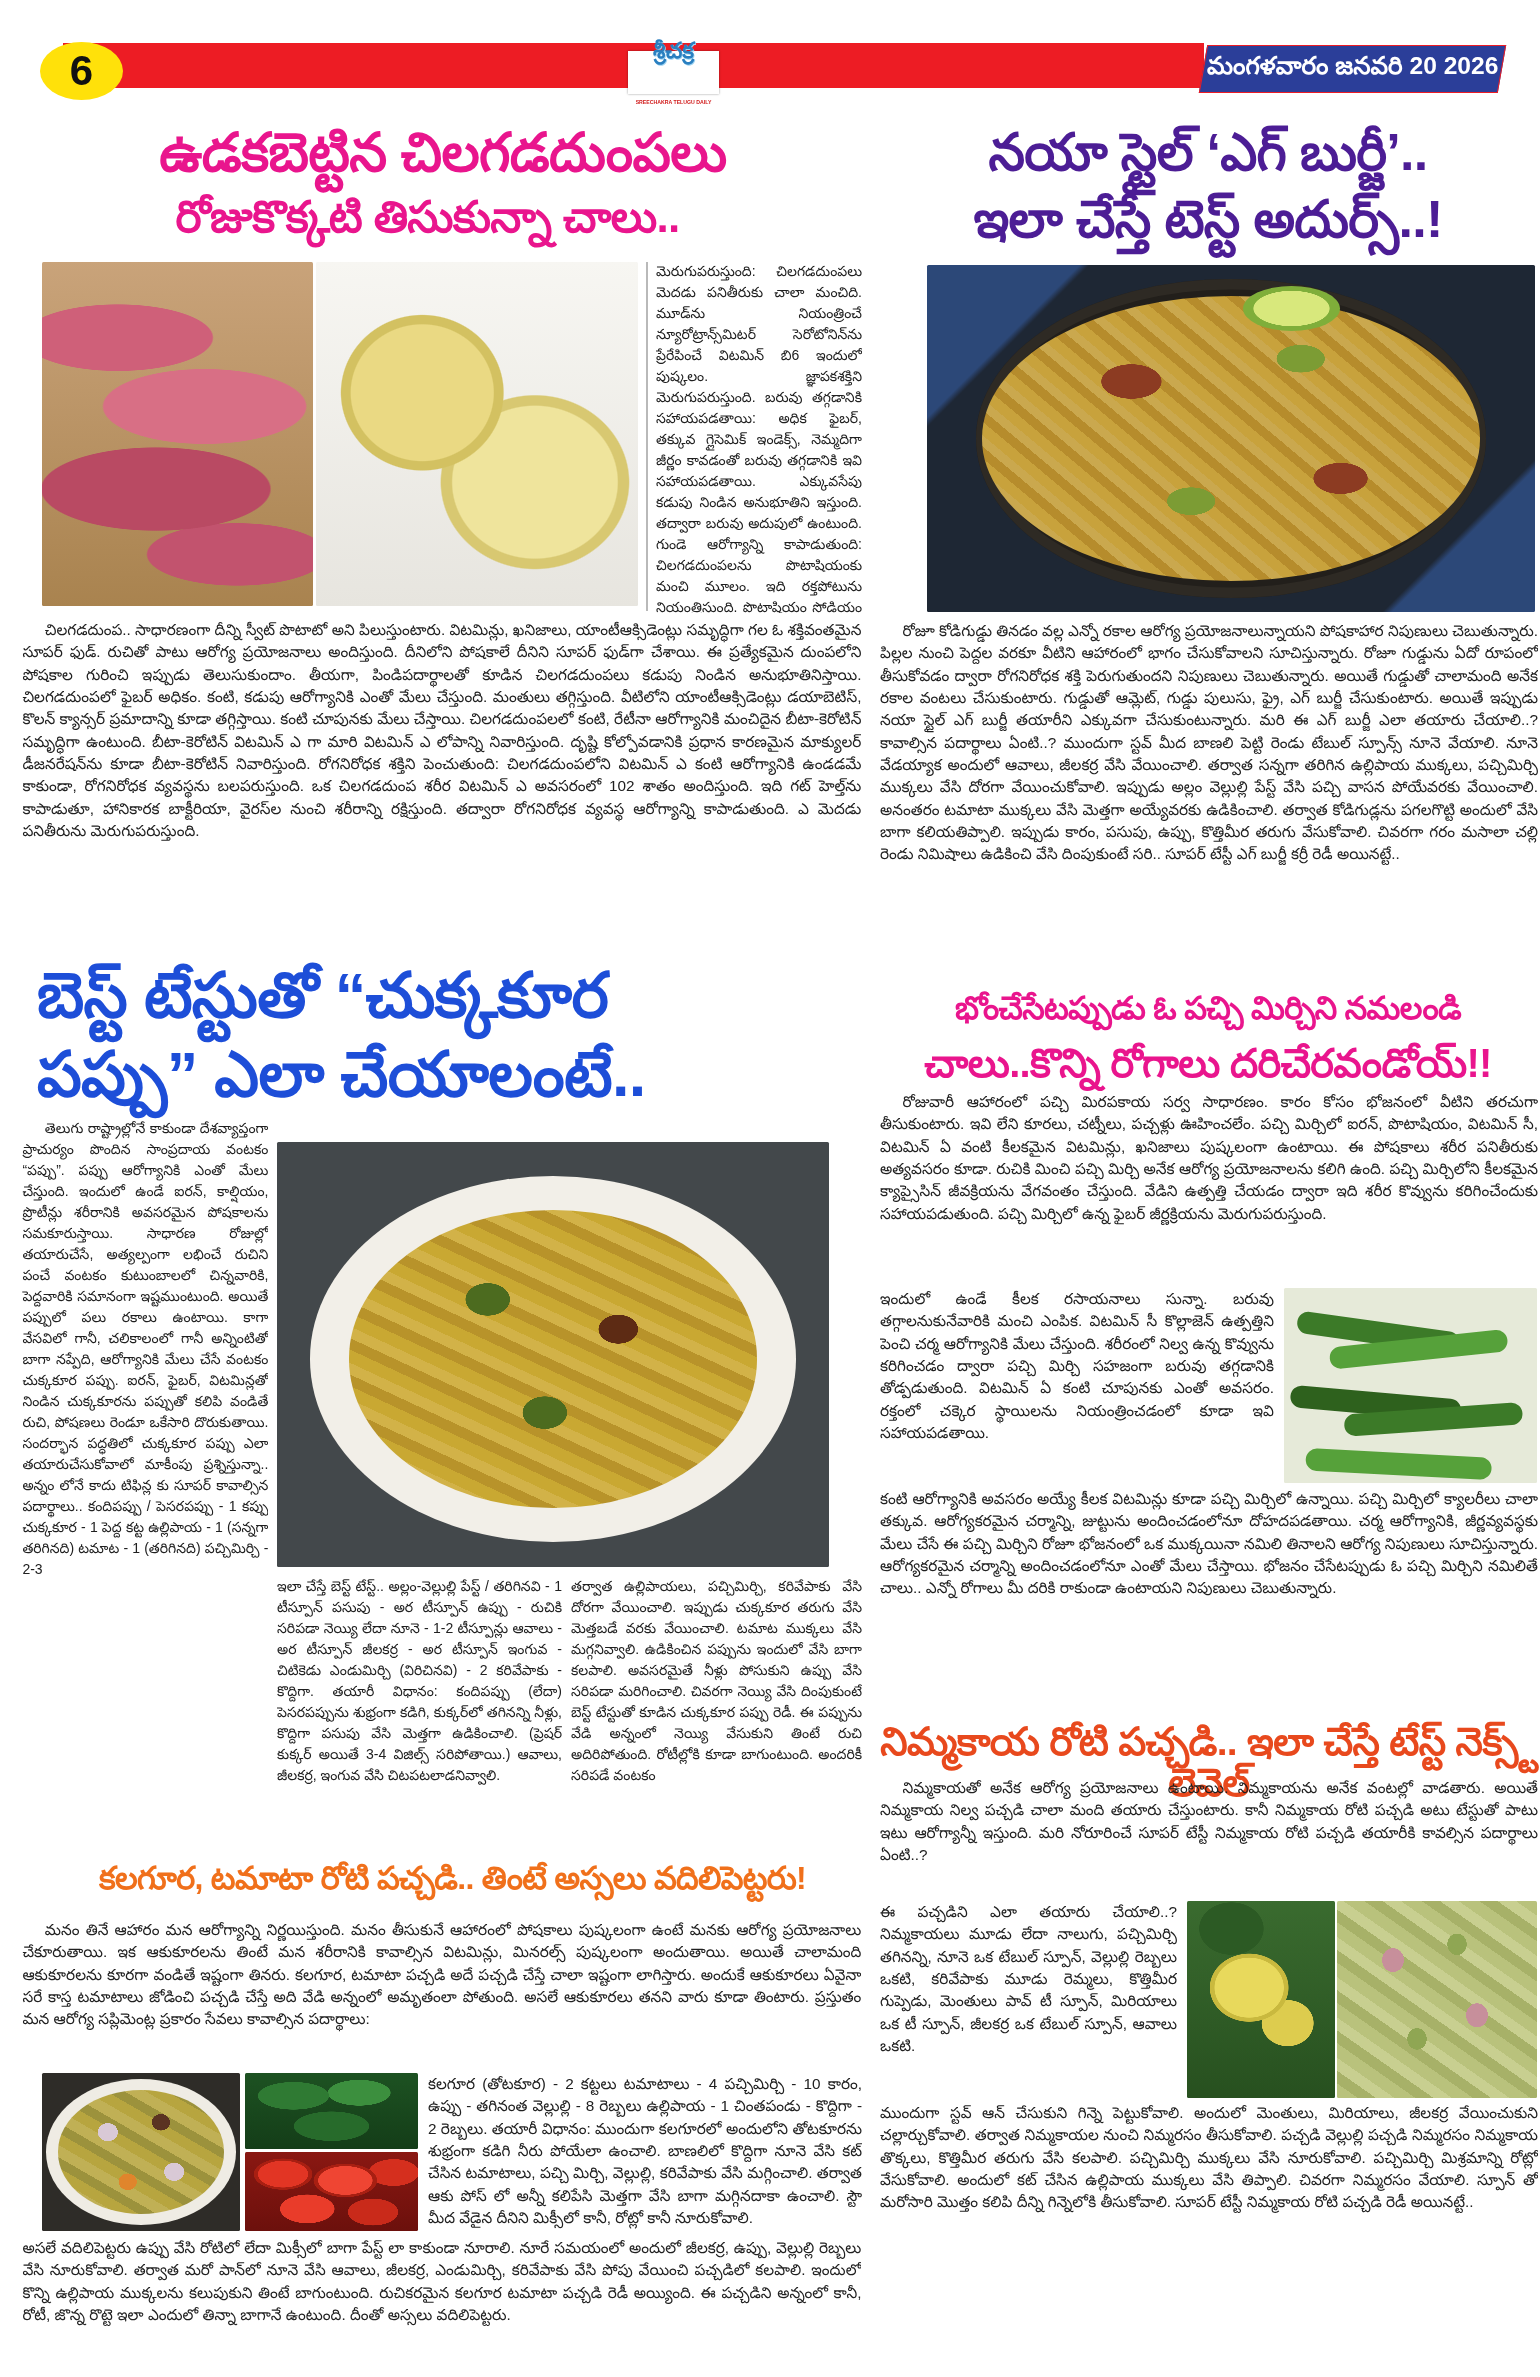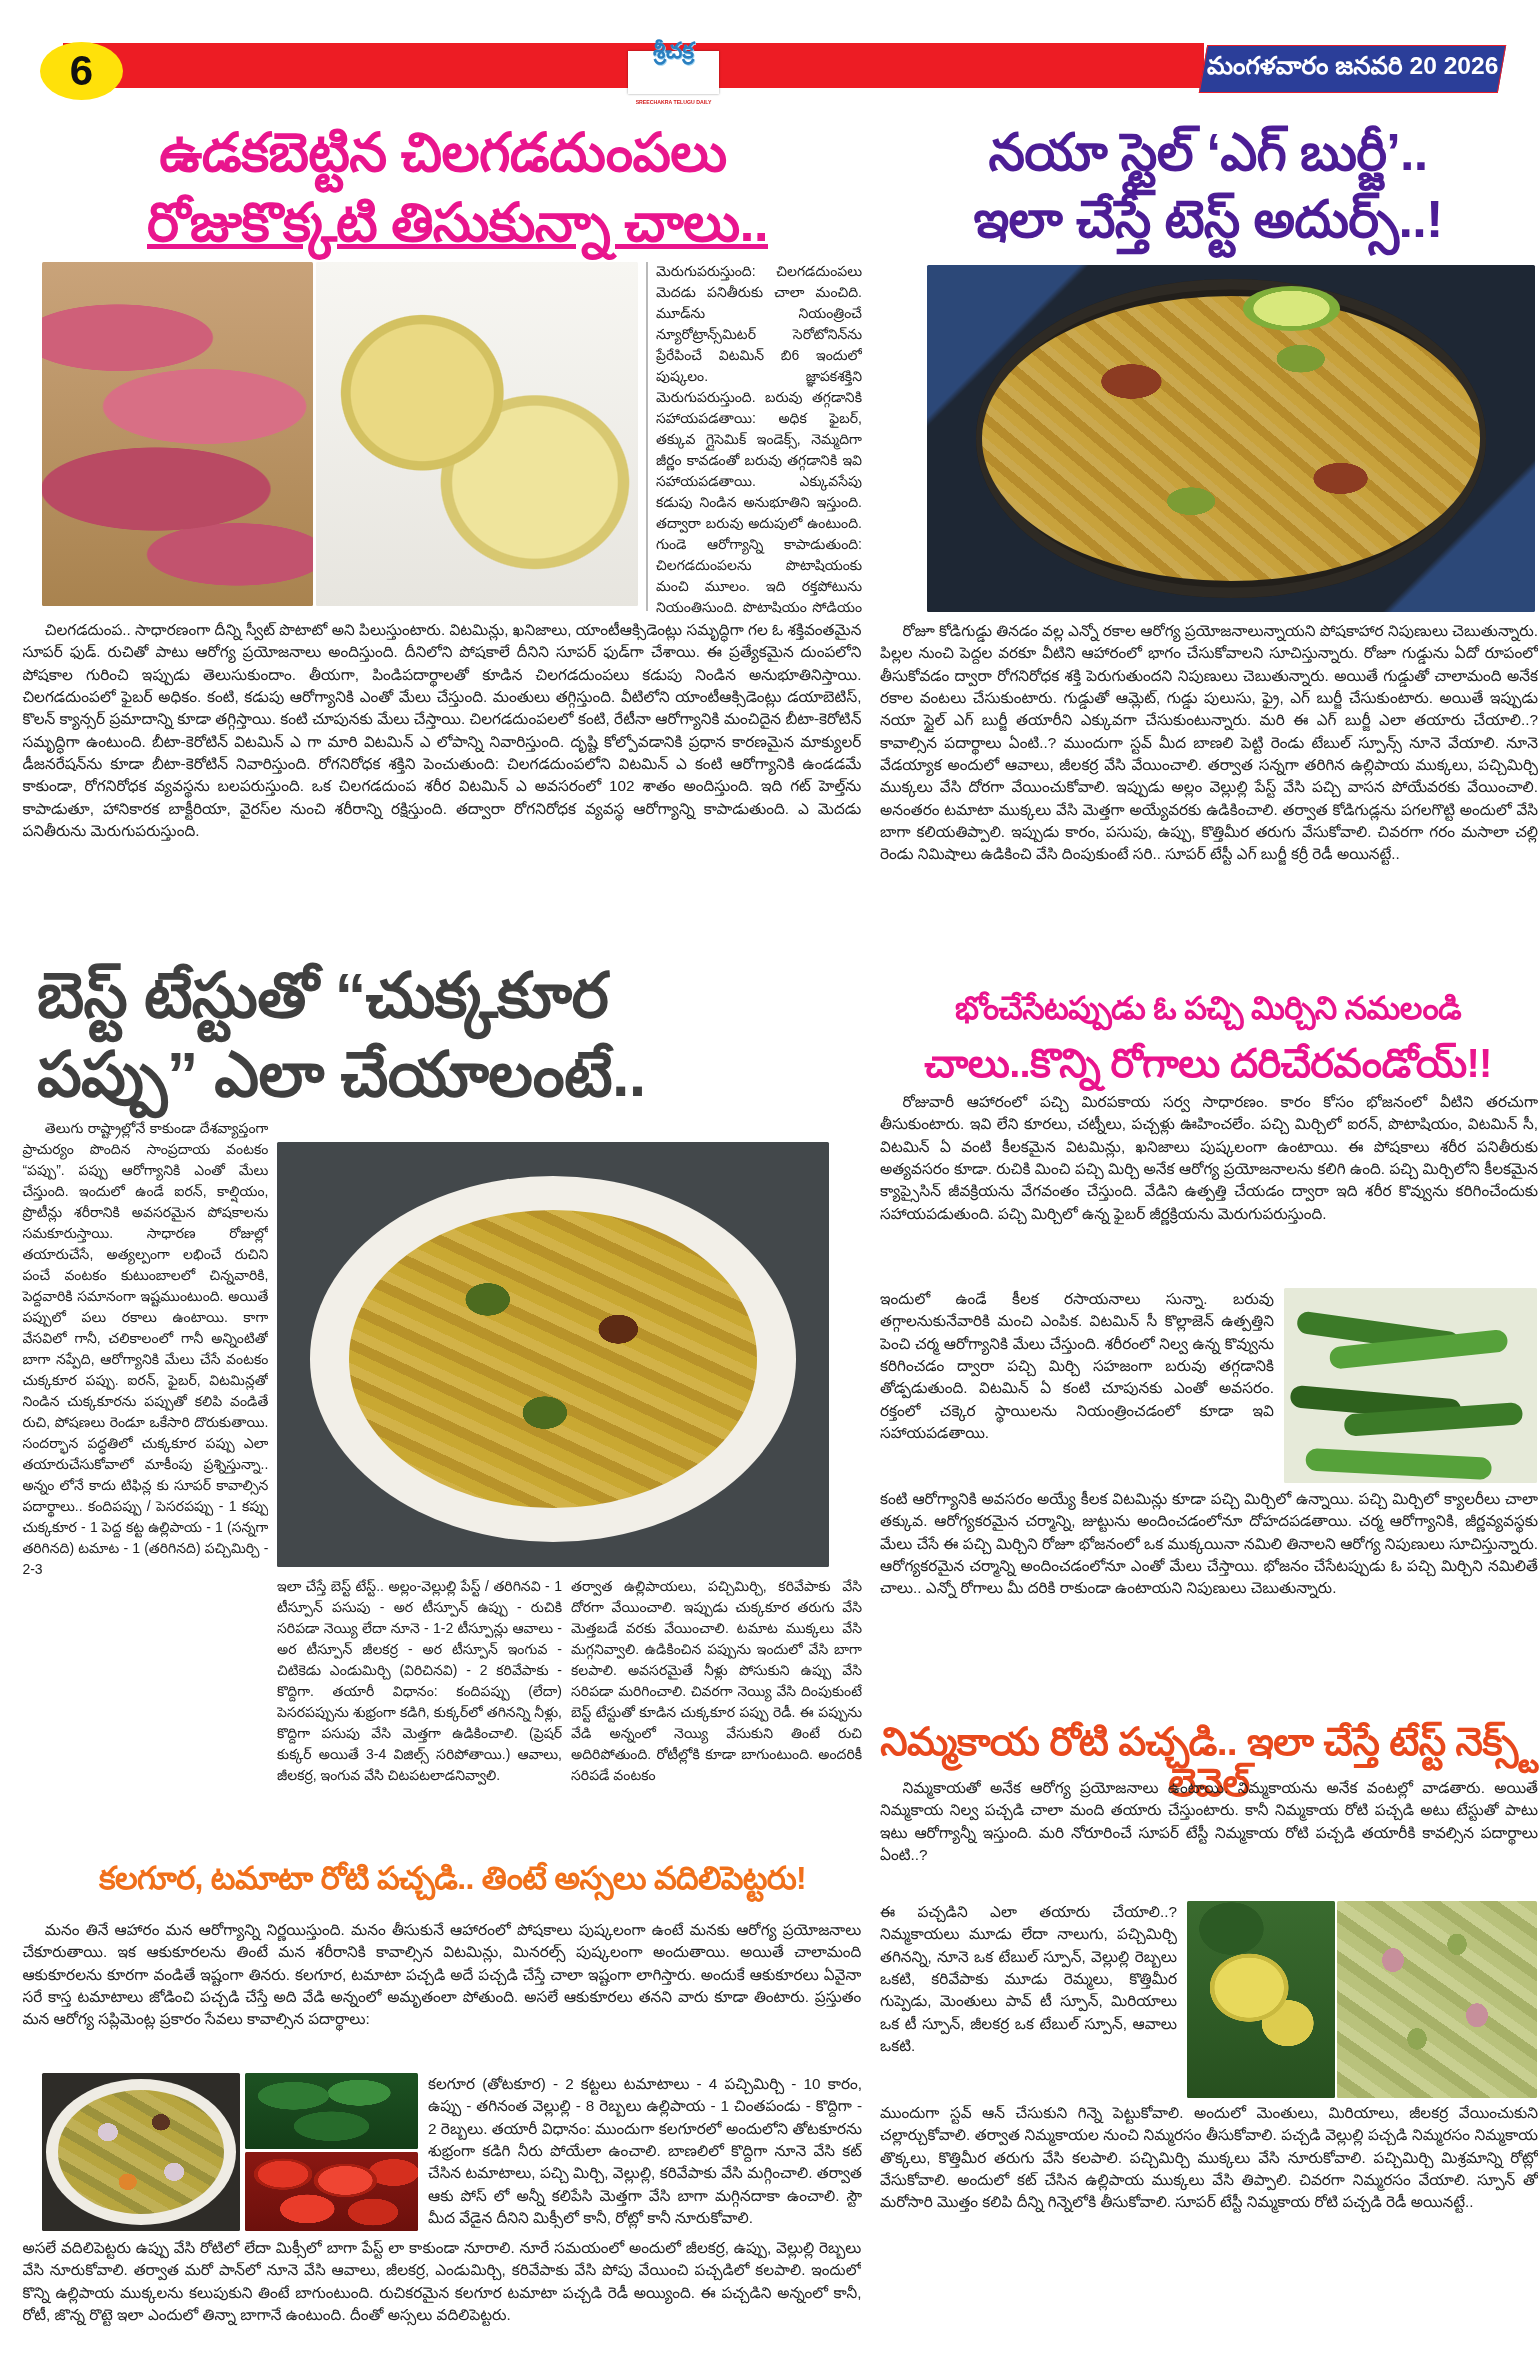--- a/index.html
+++ b/index.html
@@ -13,21 +13,21 @@
   .logobox{background:#fff;box-shadow:0 0 2.2px rgba(0,0,0,.4);display:flex;flex-direction:column;
            align-items:center;justify-content:center;gap:34px;}
   .logotitle{font-size:22.4px;font-weight:bold;color:#2a7fc0;text-shadow:0.7px 0.7px 0 #9fd4f2;line-height:1;}
   .logotag{font-size:5.2px;color:#d01818;font-weight:bold;margin-top:2.2px;}
   .datebox{background:#2b3e99;transform:skewX(-10deg);border:1.5px solid #ed1c24;display:flex;
            align-items:center;justify-content:center;}
   .datebox span{transform:skewX(10deg);color:#fff;font-weight:bold;font-size:24.6px;white-space:nowrap;}
   
   .hl{font-weight:bold;text-align:center;line-height:1.05;letter-spacing:-0.7px;}
   .hl.left{text-align:left;}
-  .c-pink{color:#e9158d;} .c-orange{color:#4c1d95;} .c-purple{color:#404040;}
+  .c-pink{color:#e9158d;} .c-orange{color:#4c1d95;} .c-purple{color:#1d4ed8;}
   .c-orange2{color:#f0701b;} .c-redor{color:#e8491d;}
   
   .txt{font-size:15.3px;line-height:1.46;text-align:justify;overflow:hidden;color:#202020;}
   .txt.small{font-size:14px;line-height:1.5;}
   .indent{text-indent:22.4px;}
   .vrule{width:1.5px;background:#b9b9b9;}
   
   .ph{border-radius:1.5px;overflow:hidden;}
   .ph-sweet-raw{background:
      radial-gradient(58% 16% at 28% 22%, #cf6079 0 60%, rgba(0,0,0,0) 61%),
@@ -104,21 +104,21 @@
   </div>
   <div class="abs badge" style="left:40px;top:42px;width:83px;height:58px;">
     <span>6</span>
   </div>
   <div class="abs logobox" style="left:628px;top:51px;width:91px;height:43px;">
     <span class="logotitle">శ్రీచక్ర</span>
     <span class="logotag">SREECHAKRA TELUGU DAILY</span>
   </div>
 
   <div class="abs hl c-pink" style="left:22.4px;top:124px;width:841px;font-size:54px;">ఉడకబెట్టిన చిలగడదుంపలు</div>
-  <div class="abs hl c-pink" style="left:37px;top:194px;width:841px;font-size:54px;text-decoration:underline;">రోజుకొక్కటి తిసుకున్నా చాలు..</div>
+  <div class="abs hl c-pink" style="left:7px;top:194px;width:841px;font-size:44px;">రోజుకొక్కటి తిసుకున్నా చాలు..</div>
 
   <div class="abs ph ph-sweet-raw" style="left:42px;top:262px;width:271px;height:344px;"></div>
   <div class="abs ph ph-sweet-boiled" style="left:316px;top:262px;width:322px;height:344px;"></div>
   <div class="abs vrule" style="left:646px;top:262px;height:349px;"></div>
   <div class="abs txt small" style="left:656px;top:261px;width:206px;height:352px;">మెరుగుపరుస్తుంది: చిలగడదుంపలు మెదడు పనితీరుకు చాలా మంచిది. మూడ్‌ను నియంత్రించే న్యూరోట్రాన్స్‌మిటర్ సెరోటోనిన్‌ను ప్రేరేపించే విటమిన్ బి6 ఇందులో పుష్కలం. జ్ఞాపకశక్తిని మెరుగుపరుస్తుంది. బరువు తగ్గడానికి సహాయపడతాయి: అధిక ఫైబర్, తక్కువ గ్లైసెమిక్ ఇండెక్స్, నెమ్మదిగా జీర్ణం కావడంతో బరువు తగ్గడానికి ఇవి సహాయపడతాయి. ఎక్కువసేపు కడుపు నిండిన అనుభూతిని ఇస్తుంది. తద్వారా బరువు అదుపులో ఉంటుంది. గుండె ఆరోగ్యాన్ని కాపాడుతుంది: చిలగడదుంపలను పొటాషియంకు మంచి మూలం. ఇది రక్తపోటును నియంత్రిస్తుంది. పొటాషియం సోడియం నియంత్రణతో రక్తనాళాలను తగ్గిస్తుంది. చెడు కొలెస్ట్రాల్‌ను తగ్గించి, గుండె జబ్బుల ప్రమాదాన్ని తగ్గించడంలో చిలగడదుంపలు తోడ్పడతాయి.</div>
   <div class="abs txt indent" style="left:22.4px;top:619px;width:839px;height:330px;">చిలగడదుంప.. సాధారణంగా దీన్ని స్వీట్ పొటాటో అని పిలుస్తుంటారు. విటమిన్లు, ఖనిజాలు, యాంటీఆక్సిడెంట్లు సమృద్ధిగా గల ఓ శక్తివంతమైన సూపర్ ఫుడ్. రుచితో పాటు ఆరోగ్య ప్రయోజనాలు అందిస్తుంది. దీనిలోని పోషకాలే దీనిని సూపర్ ఫుడ్‌గా చేశాయి. ఈ ప్రత్యేకమైన దుంపలోని పోషకాల గురించి ఇప్పుడు తెలుసుకుందాం. తీయగా, పిండిపదార్థాలతో కూడిన చిలగడదుంపలు కడుపు నిండిన అనుభూతినిస్తాయి. చిలగడదుంపలో ఫైబర్ అధికం. కంటి, కడుపు ఆరోగ్యానికి ఎంతో మేలు చేస్తుంది. మంతులు తగ్గిస్తుంది. వీటిలోని యాంటీఆక్సిడెంట్లు డయాబెటిస్, కొలన్ క్యాన్సర్ ప్రమాదాన్ని కూడా తగ్గిస్తాయి. కంటి చూపునకు మేలు చేస్తాయి. చిలగడదుంపలలో కంటి, రేటీనా ఆరోగ్యానికి మంచిదైన బీటా-కెరోటిన్ సమృద్ధిగా ఉంటుంది. బీటా-కెరోటిన్ విటమిన్ ఎ గా మారి విటమిన్ ఎ లోపాన్ని నివారిస్తుంది. దృష్టి కోల్పోవడానికి ప్రధాన కారణమైన మాక్యులర్ డీజనరేషన్‌ను కూడా బీటా-కెరోటిన్ నివారిస్తుంది. రోగనిరోధక శక్తిని పెంచుతుంది: చిలగడదుంపలోని విటమిన్ ఎ కంటి ఆరోగ్యానికి ఉండడమే కాకుండా, రోగనిరోధక వ్యవస్థను బలపరుస్తుంది. ఒక చిలగడదుంప శరీర విటమిన్ ఎ అవసరంలో 102 శాతం అందిస్తుంది. ఇది గట్ హెల్త్‌ను కాపాడుతూ, హానికారక బాక్టీరియా, వైరస్‌ల నుంచి శరీరాన్ని రక్షిస్తుంది. తద్వారా రోగనిరోధక వ్యవస్థ ఆరోగ్యాన్ని కాపాడుతుంది. ఎ మెదడు పనితీరును మెరుగుపరుస్తుంది.</div>
 
   <div class="abs hl c-orange" style="left:880px;top:125px;width:656px;font-size:52px;">నయా స్టైల్ ‘ఎగ్ బుర్జీ’..</div>
   <div class="abs hl c-orange" style="left:880px;top:192px;width:656px;font-size:52px;">ఇలా చేస్తే టెస్ట్ అదుర్స్..!</div>
   <div class="abs ph ph-burji" style="left:927px;top:265px;width:608px;height:347px;">

